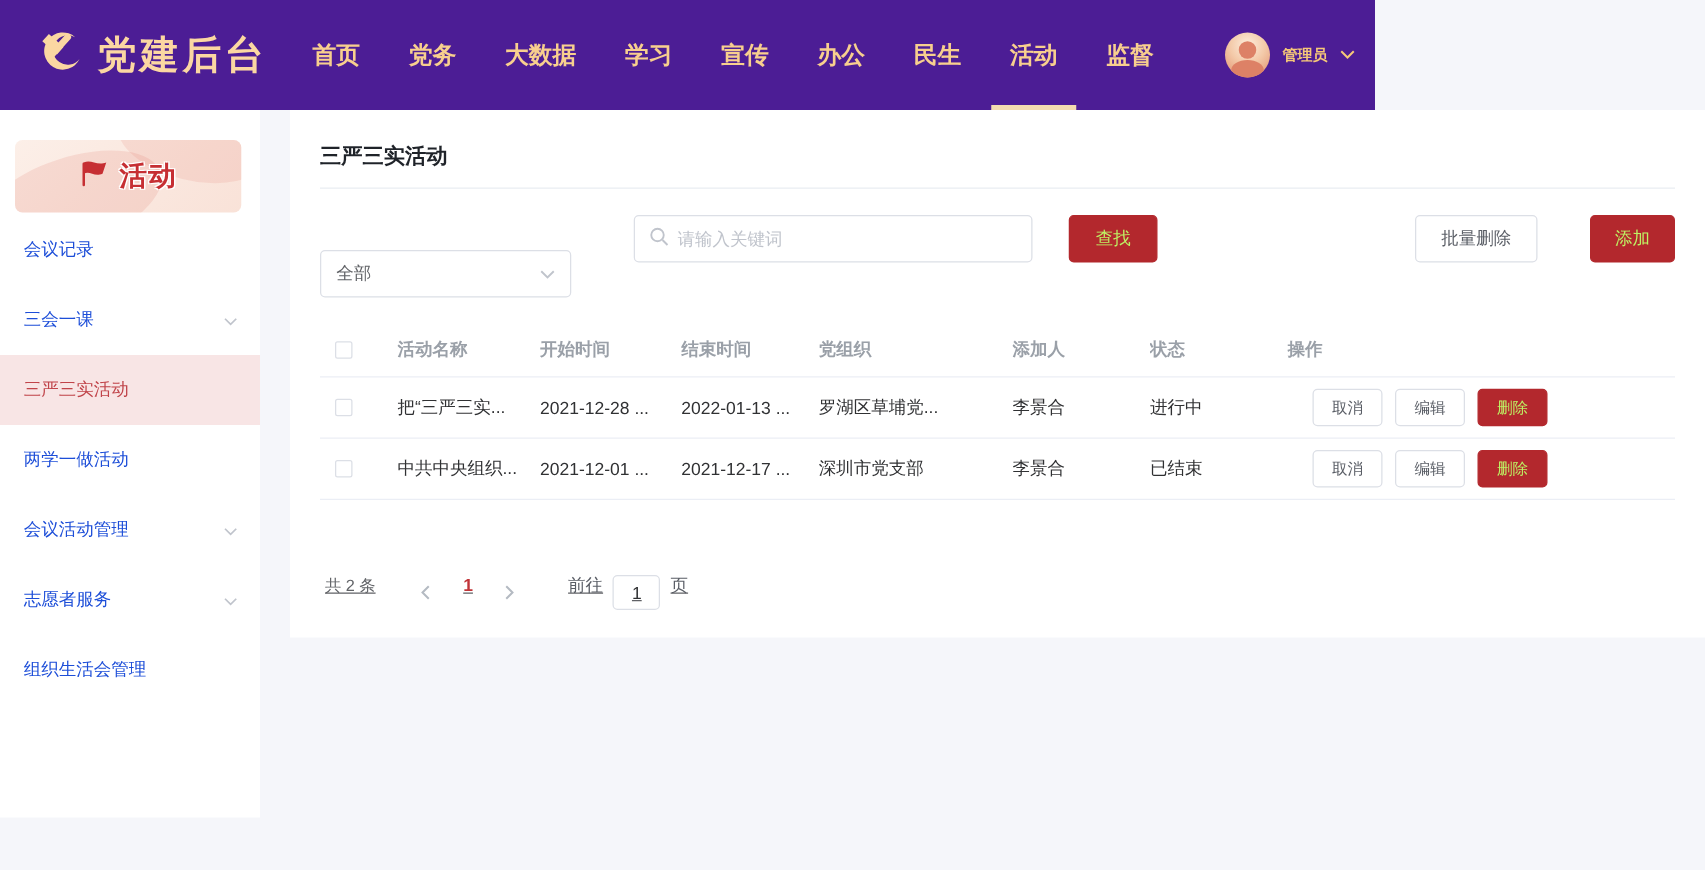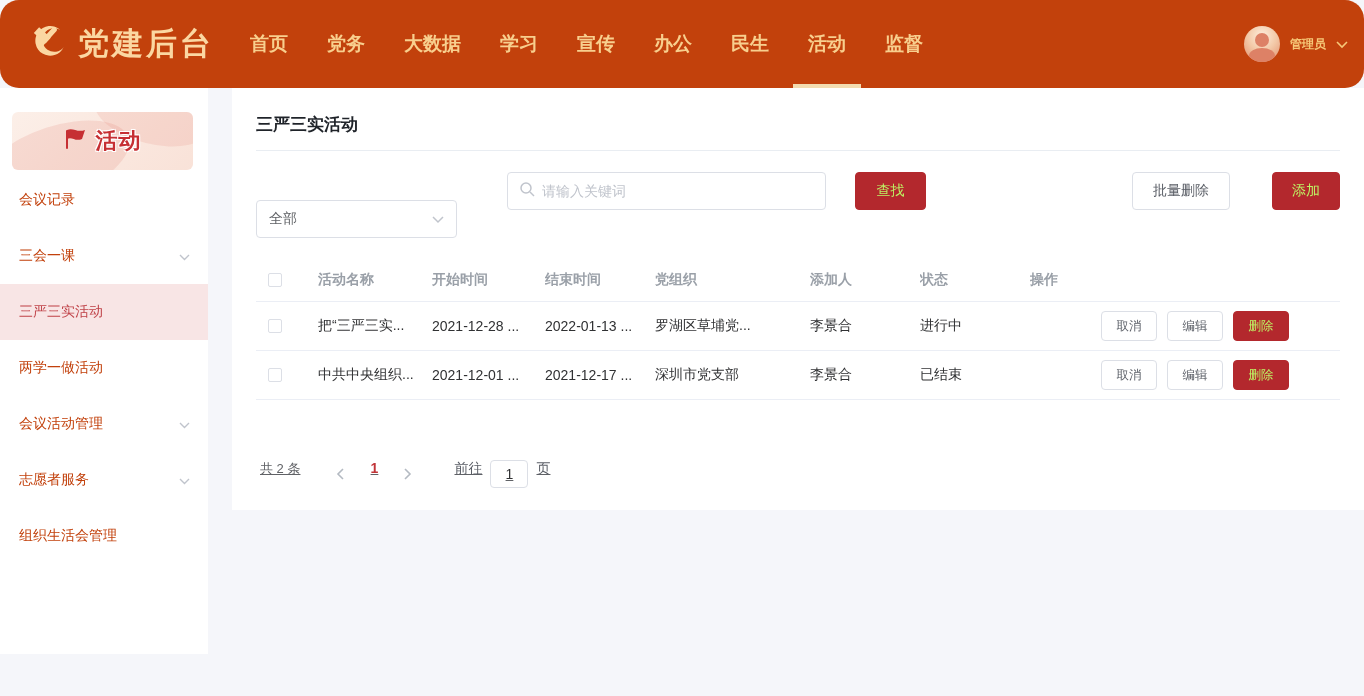--- a/index.html
+++ b/index.html
@@ -6,23 +6,22 @@
   html,body { width:1364px; height:696px; overflow:hidden; }
   body {
     font-family: "Liberation Sans", "DejaVu Sans", sans-serif;
     background:#f5f6fa;
     position:relative;
     color:#303133;
   }
 
   
   .header {
-    position:absolute; left:0; top:0; width:1364px; height:88px;
-    background:#c2410c;
-    border-radius:19px;
+    position:absolute; left:0; top:0; width:1100px; height:88px;
+    background:#4c1d95;
   }
   .logo { position:absolute; left:26px; top:0; height:88px; display:flex; align-items:center; gap:10px; }
   .logo-text { font-size:31px; font-weight:bold; color:#fbd7a2; letter-spacing:3px; }
   .nav { position:absolute; left:250px; top:0; height:88px; display:flex; gap:39px; }
   .nav-item {
     height:88px; display:flex; align-items:center; position:relative;
     font-size:19px; font-weight:bold; color:#f8cf8e; cursor:pointer; white-space:nowrap;
   }
   .nav-item.active::after {
     content:""; position:absolute; bottom:0; left:50%; transform:translateX(-50%);
@@ -44,21 +43,21 @@
   .banner .blob1 { position:absolute; left:-30px; top:14px; width:150px; height:70px; background:rgba(224,110,100,0.16); border-radius:50%; transform:rotate(-18deg); }
   .banner .blob2 { position:absolute; right:-20px; top:-28px; width:120px; height:60px; background:rgba(224,110,100,0.14); border-radius:50%; transform:rotate(14deg); }
   .banner-label {
     position:relative; font-size:22px; font-weight:bold; color:#c62f33; letter-spacing:1px;
     text-shadow:-1px -1px 0 #fff, 1px -1px 0 #fff, -1px 1px 0 #fff, 1px 1px 0 #fff;
   }
   .banner svg { position:relative; }
   .menu { position:absolute; left:0; top:84px; width:208px; }
   .menu-item {
     height:56px; display:flex; align-items:center; justify-content:space-between;
-    padding:0 18px 0 19px; font-size:14px; color:#c2410c; cursor:pointer;
+    padding:0 18px 0 19px; font-size:14px; color:#1d4ed8; cursor:pointer;
   }
   .menu-item.active { background:#f8e5e5; color:#c0444a; }
 
   
   .main { position:absolute; left:232px; top:88px; width:1132px; height:422px; background:#ffffff; }
   .page-title { position:absolute; left:24px; top:25px; font-size:17px; font-weight:bold; color:#1f2329; }
   .title-divider { position:absolute; left:24px; right:24px; top:62px; border-top:1px solid #e9edf2; }
 
   .filter-row { position:absolute; left:0; top:84px; width:100%; height:38px; }
   .select-box {
@@ -84,21 +83,21 @@
   .add-btn { position:absolute; right:24px; width:68px; height:38px; }
 
   
   .table { position:absolute; left:24px; right:24px; top:170px; }
   .t-row { display:grid; grid-template-columns:62px 114px 113px 110px 155px 110px 110px 1fr; align-items:center; }
   .t-head { height:44px; border-bottom:1px solid #ebeef5; color:#9aa0a8; font-size:14px; font-weight:bold; }
   .t-body-row { height:49px; border-bottom:1px solid #ebeef5; font-size:14px; color:#303133; }
   .cell-cb { padding-left:12px; }
   .checkbox { width:14px; height:14px; border:1px solid #dcdfe6; border-radius:2px; background:#fff; cursor:pointer; }
   .cell { white-space:nowrap; overflow:hidden; }
-  .actions-cell { display:flex; gap:10px; padding-left:20px;justify-content:center; }
+  .actions-cell { display:flex; gap:10px; padding-left:20px; }
   .row-btn { width:56px; height:30px; font-size:12.5px; }
 
   
   .pagination { position:absolute; left:28px; top:372px; display:flex; align-items:flex-start; font-size:13px; color:#606266;text-decoration:underline; }
   .pg-total { margin-right:24px; }
   .pg-arrow { width:32px; height:28px; display:flex; align-items:center; justify-content:center; cursor:pointer; color:#b4bac2; }
   .pg-page { width:36px; text-align:center; font-size:14px; font-weight:bold; color:#c13438; cursor:pointer; }
   .pg-goto { margin-left:30px; font-size:14px; color:#5a5e66; }
   .pg-input {
     width:38px; height:28px; margin:0 8px; border:1px solid #dcdfe6; border-radius:4px;

